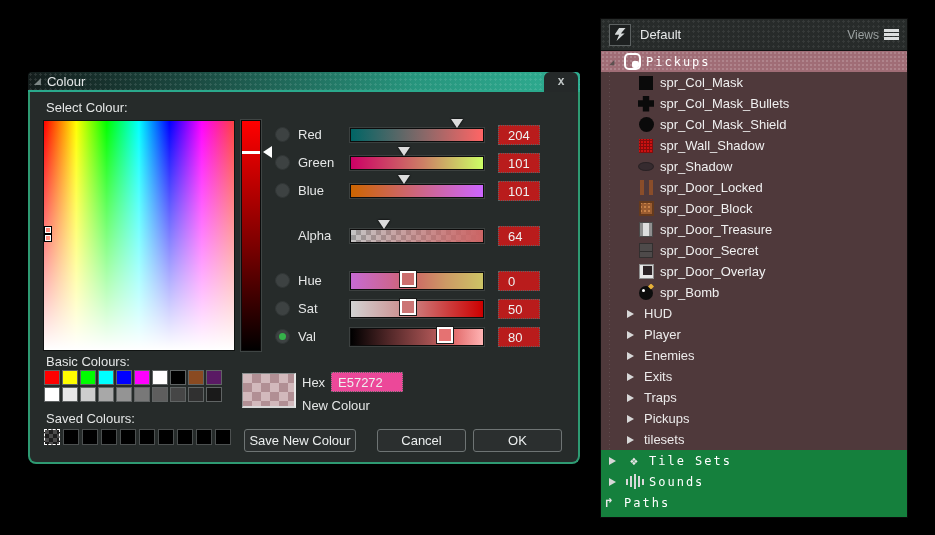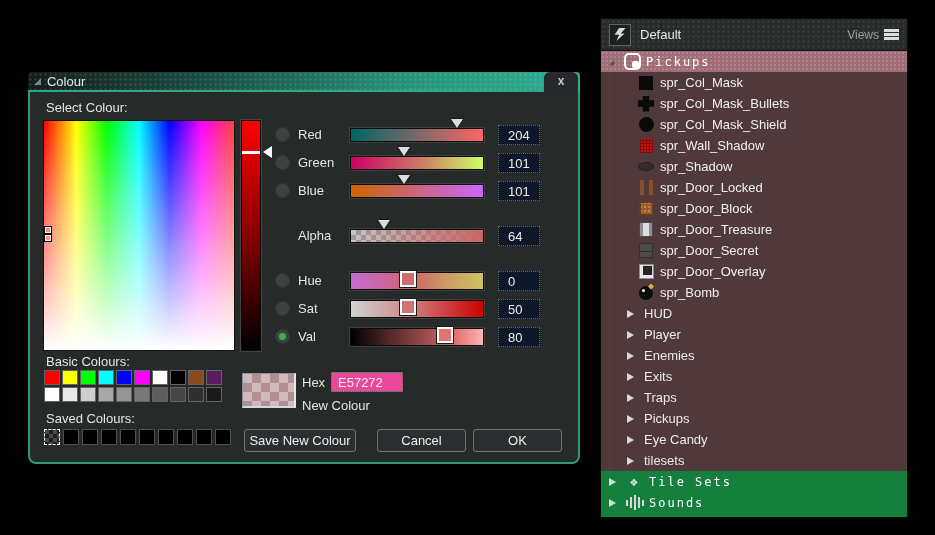--- a/index.html
+++ b/index.html
@@ -70,21 +70,21 @@
     box-shadow:0 0 0 2px rgba(180,190,188,.15); cursor:pointer; }
   .tri-handle { position:absolute; top:-10px; width:0; height:0;
     border:6px solid transparent; border-top:9px solid #dcdcdc;
     transform:translateX(-6px);
     filter:drop-shadow(0 0 1px #000); }
   .sq-handle { position:absolute; top:-2px; width:16px; height:16px;
     border:2px solid #fff; outline:1px solid #1a1a1a; transform:translateX(-9px); }
 
   .valbox {
     position:absolute; width:42px; height:20px;
-    background:#0f172a; border:1px dotted #5f6565; color:#eef0f0;
+    background:#b91c1c; border:1px dotted #5f6565; color:#eef0f0;
     font-size:13px; font-family:"Liberation Sans",sans-serif;
     padding-left:9px; outline:none;
   }
   .hexbox { position:absolute; width:72px; height:20px; background:#ec4899;
     border:1px dotted #5f6565; color:#eef0f0; font-size:13px; padding-left:6px; outline:none; }
 
   .swatch-grid { position:absolute; display:flex; flex-wrap:wrap; }
   .swatch { width:16px; height:15px; border:1px solid #606464; margin:1px; cursor:pointer; }
   .swatch.saved { width:16px; height:16px; border-color:#4c5050; }
   .checker-mini {
@@ -410,24 +410,20 @@
         <div class="row folder-row">
           <span class="col-tri"></span>
           <span>Traps</span>
         </div>
         <div class="row folder-row">
           <span class="col-tri"></span>
           <span>Pickups</span>
         </div>
         <div class="row folder-row">
           <span class="col-tri"></span>
-          <span>Eye Candy</span>
-        </div>
-        <div class="row folder-row">
-          <span class="col-tri"></span>
           <span>tilesets</span>
         </div>
       </div>
       <div class="row row-toplevel">
         <span class="col-tri" style="margin-left: 8px;"></span>
         <span class="tree-icon">
           <div class="ic ic-tilesets">❖</div>
         </span>
         <span>Tile Sets</span>
       </div>

